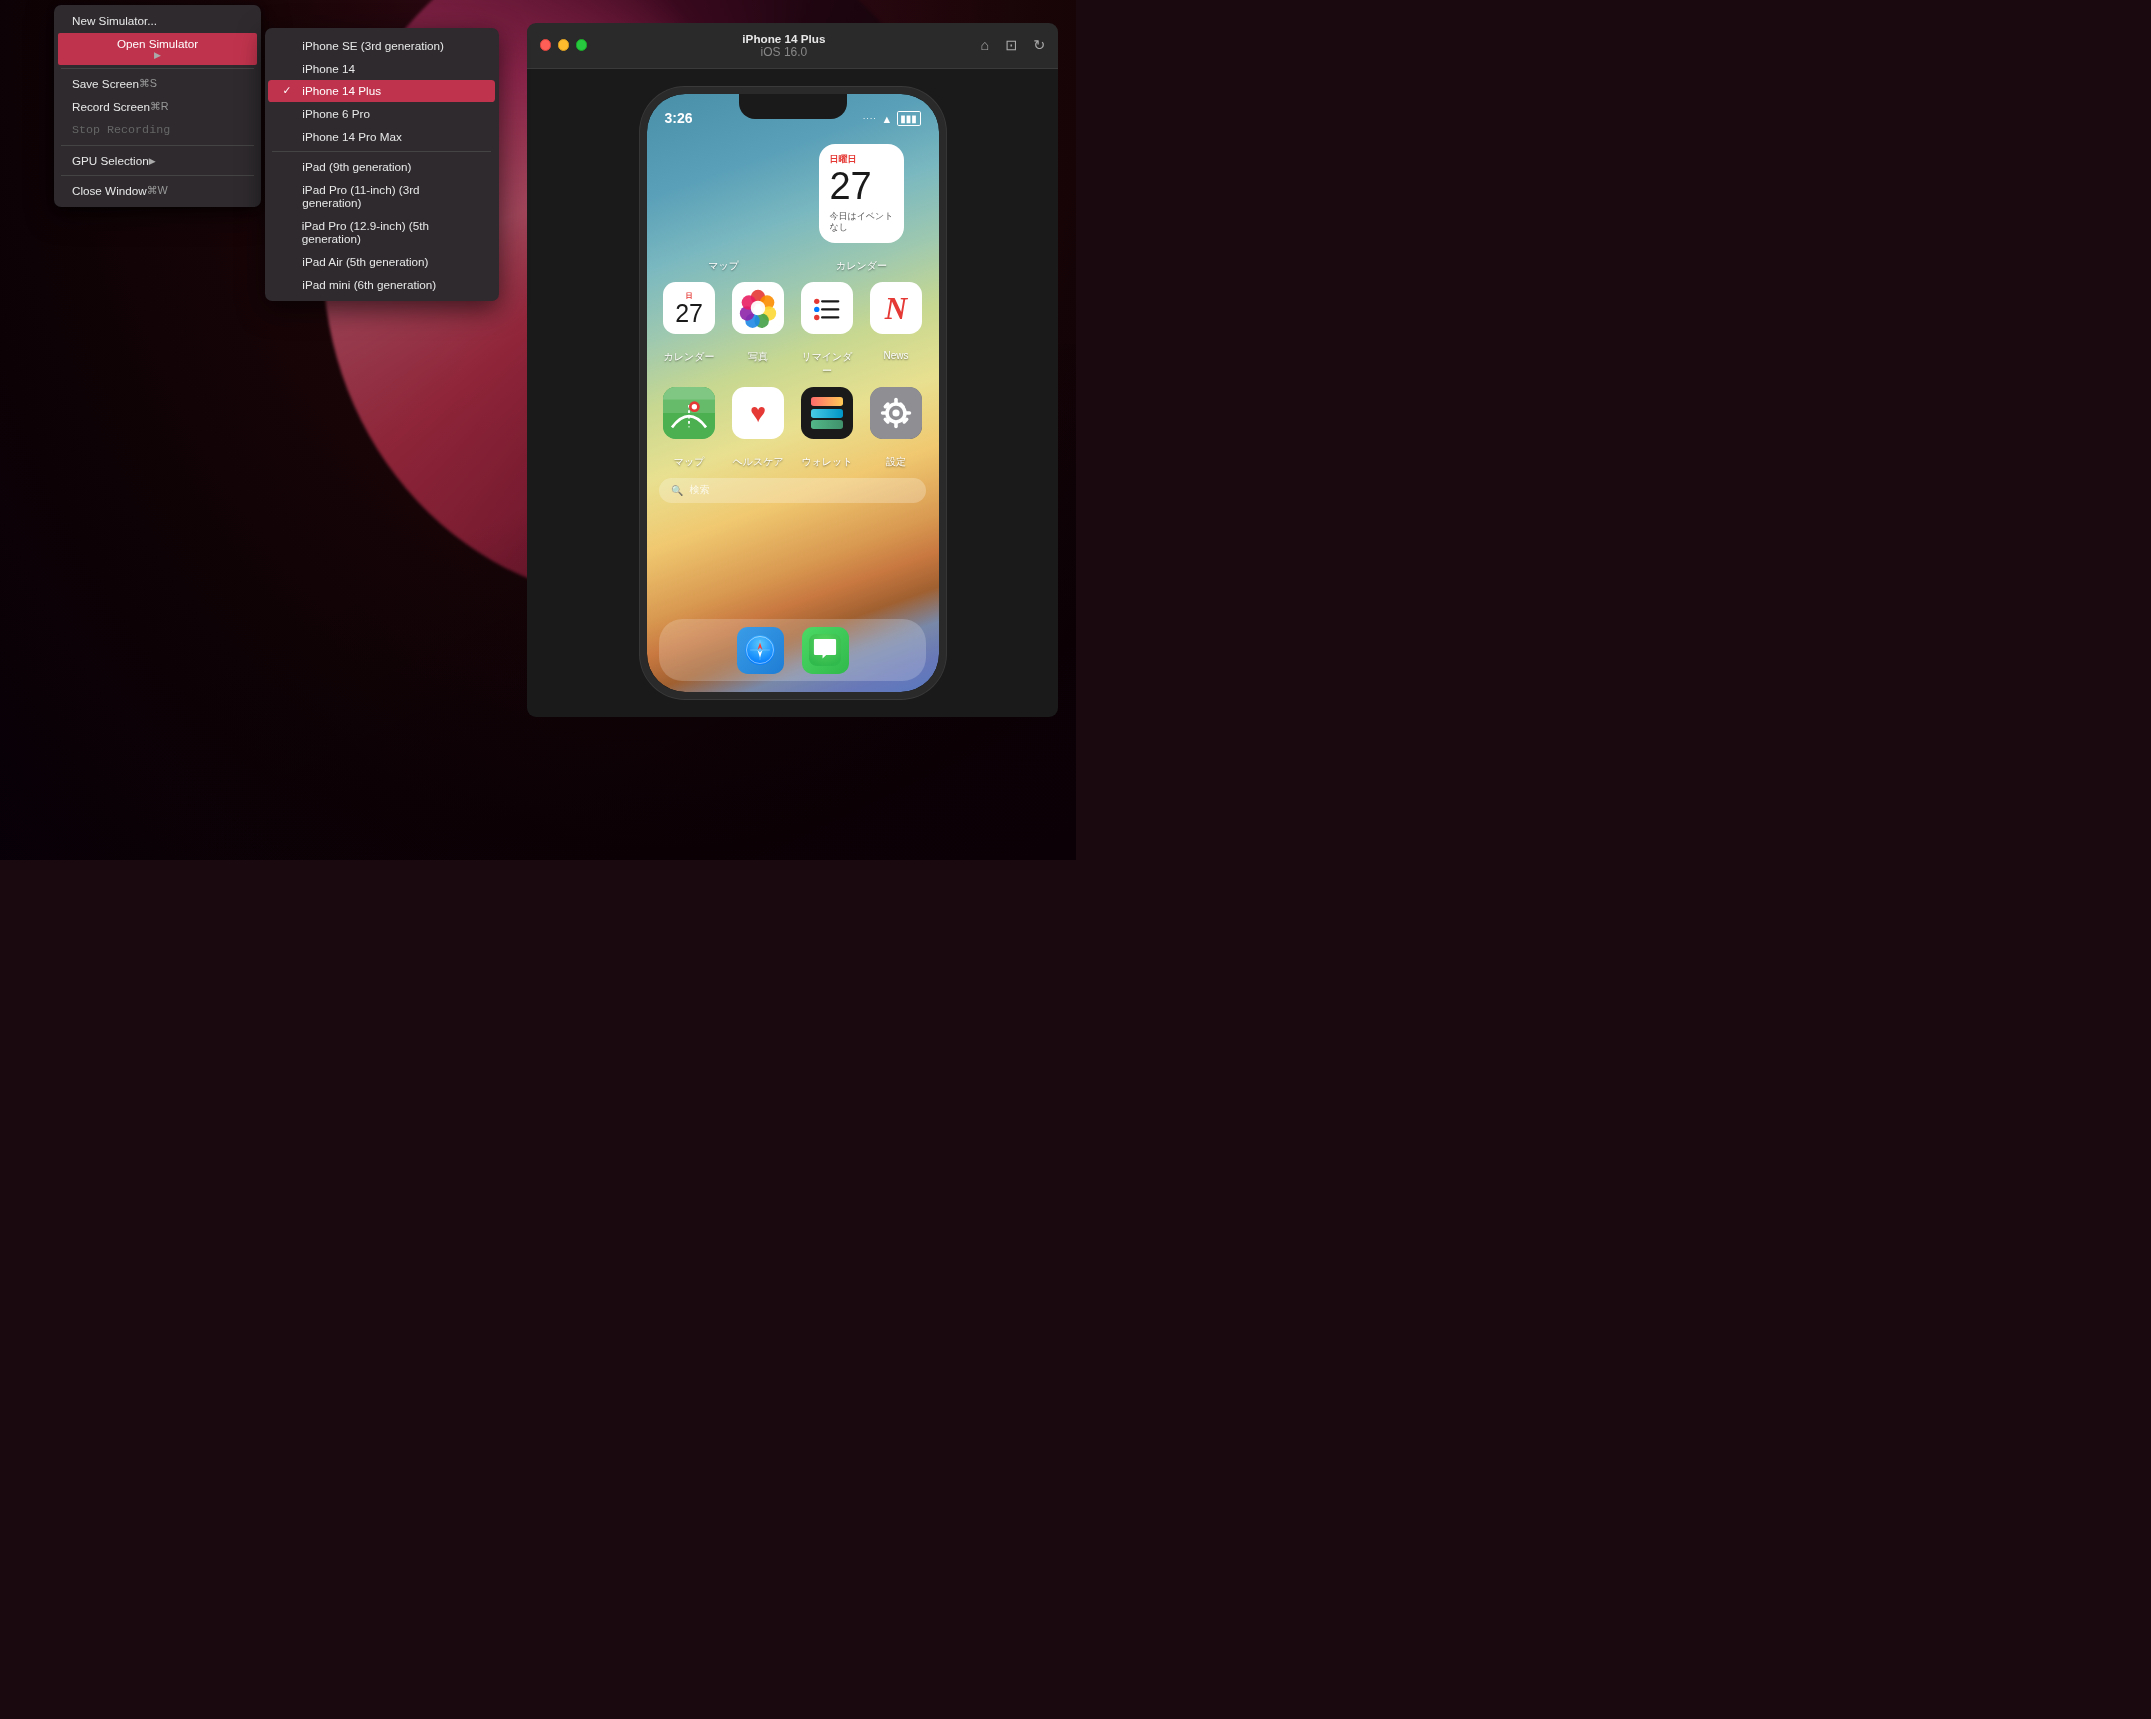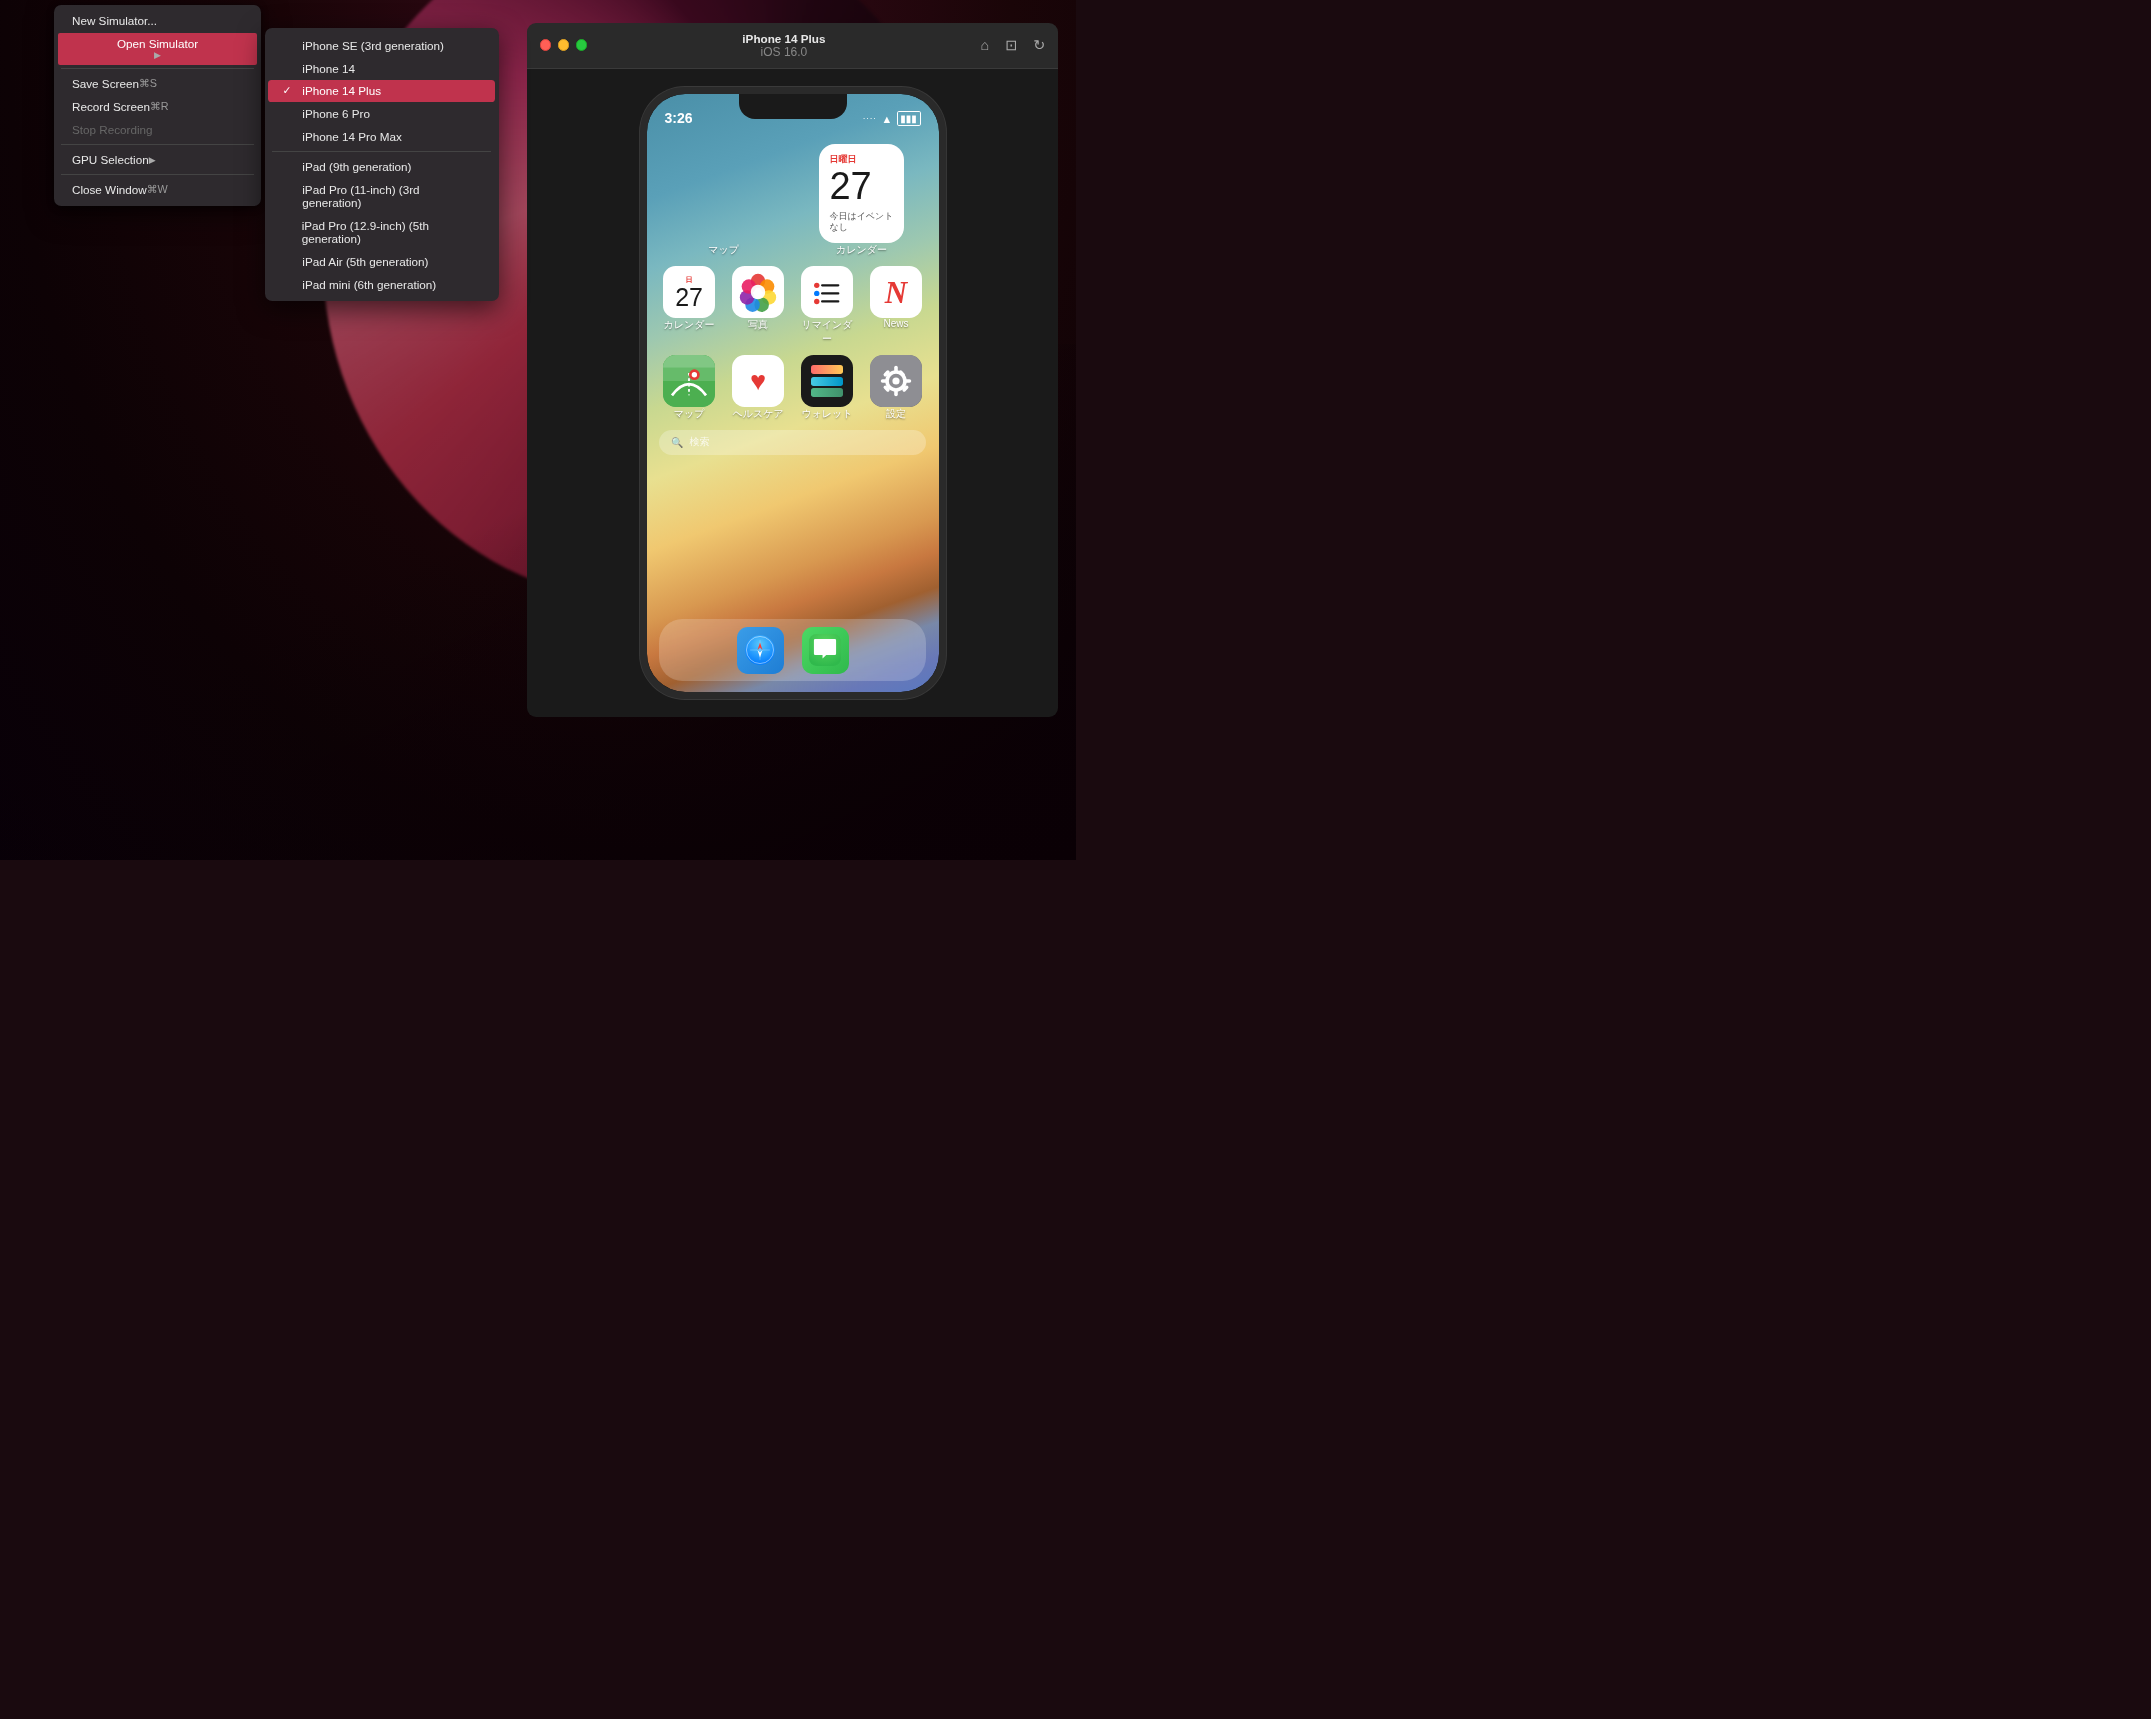--- a/index.html
+++ b/index.html
@@ -76,20 +76,21 @@
       cursor: pointer;
       display: flex;
       align-items: center;
       justify-content: flex-start;
       border-radius: 3.6px;
       margin: 0.9px 3.6px;
     }
     .menu-item.disabled {
       color: #666;
       cursor: default;
+      font-family: Liberation Mono, monospace;
     }
     .menu-item .shortcut {
       color: #999;
       font-size: 10.8px;
     }
     .menu-item .arrow {
       font-size: 9px;
       color: #aaa;
     }
     .menu-separator {
@@ -328,21 +329,21 @@
       display: grid;
       grid-template-columns: repeat(4, 1fr);
       gap: 9px;
       margin-bottom: 9px;
     }
 
     .app-icon-wrapper {
       display: flex;
       flex-direction: column;
       align-items: center;
-      gap: 0;
+      gap: 16px;
     }
 
     .app-icon {
       width: 52px;
       height: 52px;
       border-radius: 12.6px;
       display: flex;
       align-items: center;
       justify-content: center;
       overflow: hidden;

